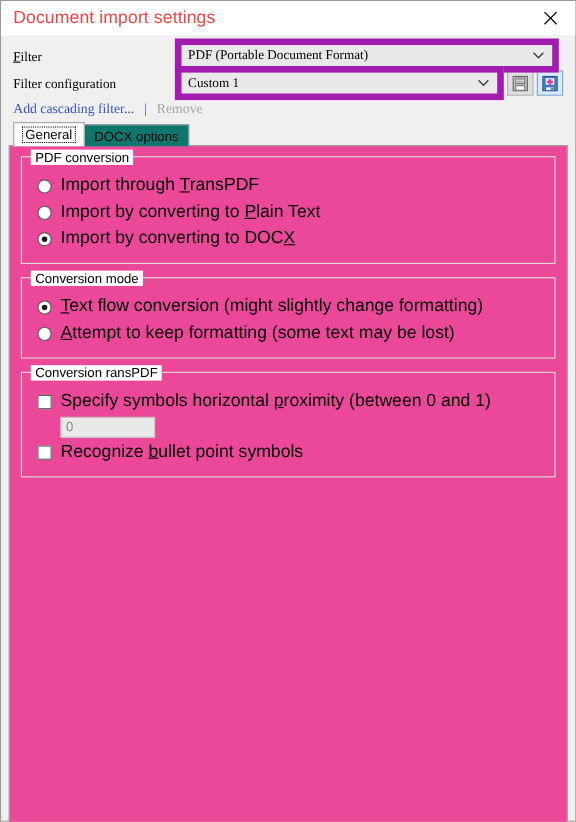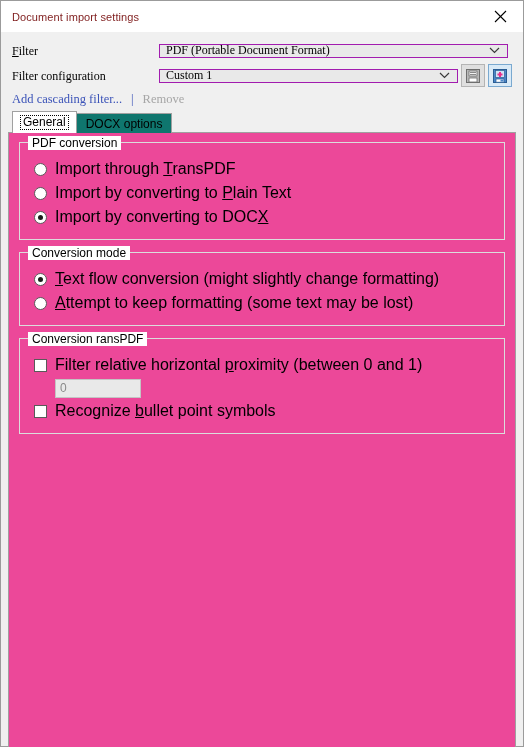--- a/index.html
+++ b/index.html
@@ -30,22 +30,22 @@
   
   .titlebar {
     height: 31px;
     background: #ffffff;
     display: flex;
     align-items: center;
     flex: none;
     position: relative;
   }
   .titlebar-text {
-    font-size: 11px;
-    color: #7f1d1d;
+    font-size: 16px;
+    color: #ef4444;
     padding-left: 11px;
     letter-spacing: 0.1px;
   }
   .close-btn {
     position: absolute;
     right: 0; top: 0;
     width: 45px;
     height: 31px;
     display: flex;
     align-items: center;
@@ -68,23 +68,23 @@
     margin-bottom: 4px;
   }
   .row-label {
     width: 147px;
     flex: none;
     font-size: 12px;
     line-height: 14px;
   }
   .combo {
     flex: 1;
-    height: 14px;
+    height: 31px;
     background: #e9e9e9;
-    border: 1px solid #a21caf;
+    border: 6px solid #a21caf;
     box-sizing: border-box;
     display: flex;
     align-items: center;
     position: relative;
     cursor: default;
   }
   .combo-text {
     padding-left: 6px;
     font-size: 12px;
     color: #000;
@@ -426,21 +426,21 @@
 
       </div>
     </div>
 
     <div class="group">
       <div class="group-title">Conversion ransPDF</div>
       <div class="group-body">
 
         <div class="opt-row">
           <span class="checkbox"></span>
-          <span class="opt-label"><span>Filter relative horizontal </span><u>p</u><span>roximity (between 0 and 1)</span></span>
+          <span class="opt-label"><span>Specify symbols horizontal </span><u>p</u><span>roximity (between 0 and 1)</span></span>
         </div>
 
         <div class="text-input-row">
           <div class="text-input">0</div>
         </div>
 
         <div class="opt-row">
           <span class="checkbox"></span>
           <span class="opt-label"><span>Recognize </span><u>b</u><span>ullet point symbols</span></span>
         </div>

